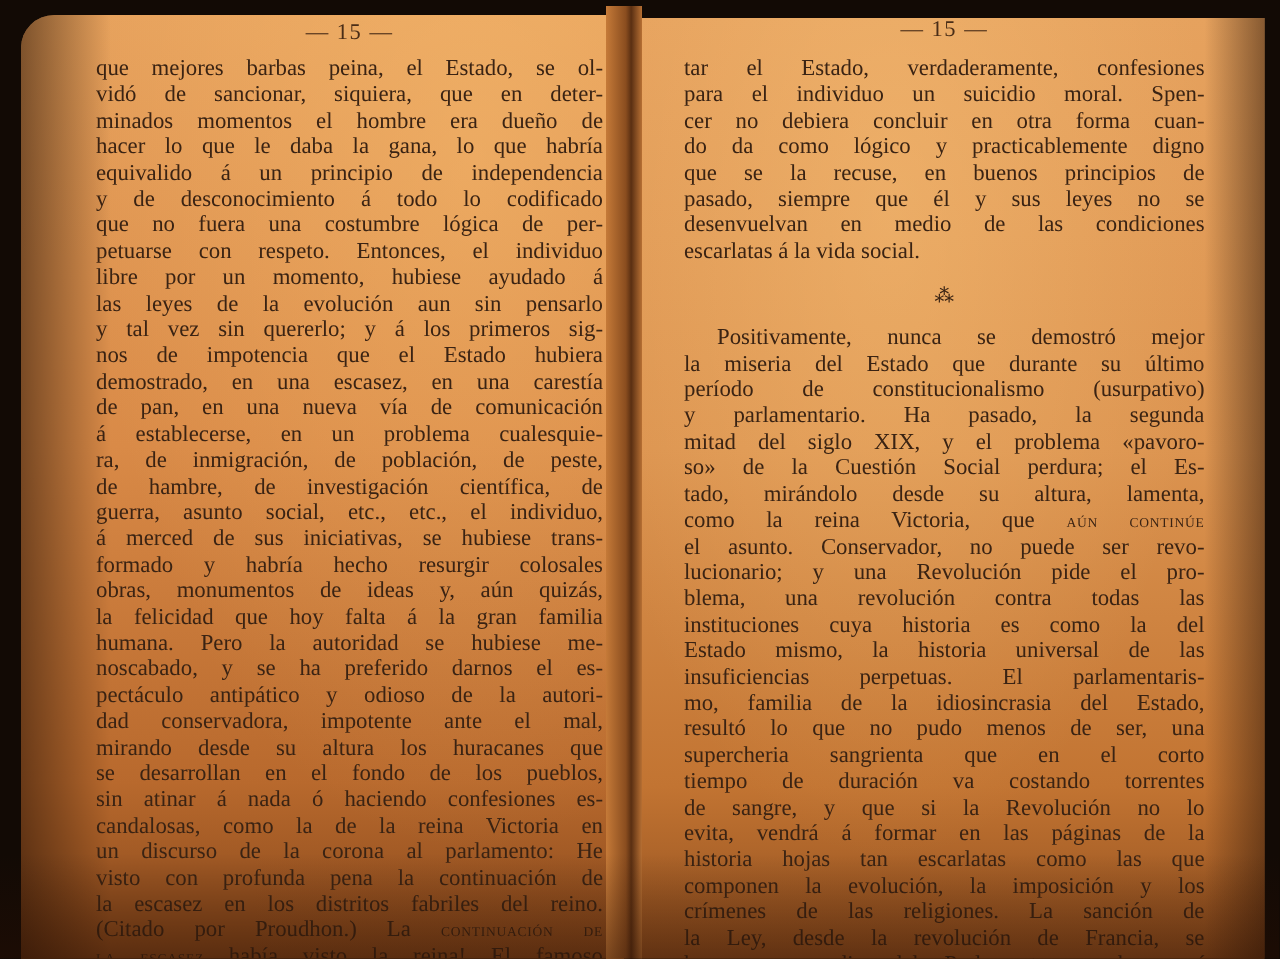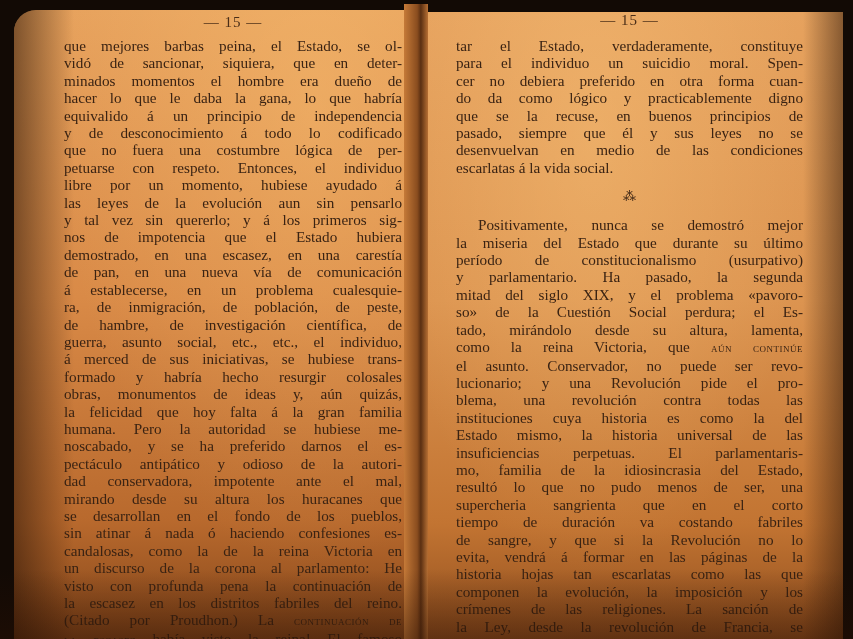--- a/index.html
+++ b/index.html
@@ -109,23 +109,23 @@
       <div class="line"><span>(Citado por Proudhon.) La </span><span class="sc">continuación de</span></div>
       <div class="line"><span class="sc">la escasez</span><span> había visto la reina! El famoso</span></div>
     </div>
 </div>
 
 <div class="gutter"></div>
 
 <div class="page right">
   <div class="pagenum">— 15 —</div>
   <div id="right-p1">
-      <div class="line"><span>tar el Estado, verdaderamente, constituye</span></div>
+      <div class="line"><span>tar el Estado, verdaderamente, confesiones</span></div>
       <div class="line"><span>para el individuo un suicidio moral. Spen-</span></div>
-      <div class="line"><span>cer no debiera preferido en otra forma cuan-</span></div>
+      <div class="line"><span>cer no debiera concluir en otra forma cuan-</span></div>
       <div class="line"><span>do da como lógico y practicablemente digno</span></div>
       <div class="line"><span>que se la recuse, </span><span class="it">en buenos principios de</span></div>
       <div class="line"><span class="it">pasado</span><span>, siempre que él y sus leyes no se</span></div>
       <div class="line"><span>desenvuelvan en medio de las condiciones</span></div>
       <div class="line last"><span>escarlatas á la vida social.</span></div>
     </div>
   <div class="asterism">⁂</div>
   <div id="right-p2" class="para2">
       <div class="line indent"><span>Positivamente, nunca se demostró mejor</span></div>
       <div class="line"><span>la miseria del Estado que durante su último</span></div>
@@ -137,21 +137,21 @@
       <div class="line"><span>como la reina Victoria, que </span><span class="sc">aún continúe</span></div>
       <div class="line"><span>el asunto. Conservador, no puede ser revo-</span></div>
       <div class="line"><span>lucionario; y una Revolución pide el pro-</span></div>
       <div class="line"><span>blema, una revolución contra todas las</span></div>
       <div class="line"><span>instituciones cuya historia es como la del</span></div>
       <div class="line"><span>Estado mismo, la historia universal de las</span></div>
       <div class="line"><span>insuficiencias perpetuas. El parlamentaris-</span></div>
       <div class="line"><span>mo, familia de la idiosincrasia del Estado,</span></div>
       <div class="line"><span>resultó lo que no pudo menos de ser, una</span></div>
       <div class="line"><span>supercheria sangrienta que en el corto</span></div>
-      <div class="line"><span>tiempo de duración va costando fabriles</span></div>
+      <div class="line"><span>tiempo de duración va costando torrentes</span></div>
       <div class="line"><span>de sangre, y que si la Revolución no lo</span></div>
       <div class="line"><span>evita, vendrá á formar en las páginas de la</span></div>
       <div class="line"><span>historia hojas tan escarlatas como las que</span></div>
       <div class="line"><span>componen la evolución, la imposición y los</span></div>
       <div class="line"><span>crímenes de las religiones. La sanción de</span></div>
       <div class="line"><span>la Ley, desde la revolución de Francia, se</span></div>
       <div class="line"><span>hace por medio del Parlamento; y he aquí</span></div>
     </div>
 
 </div>

